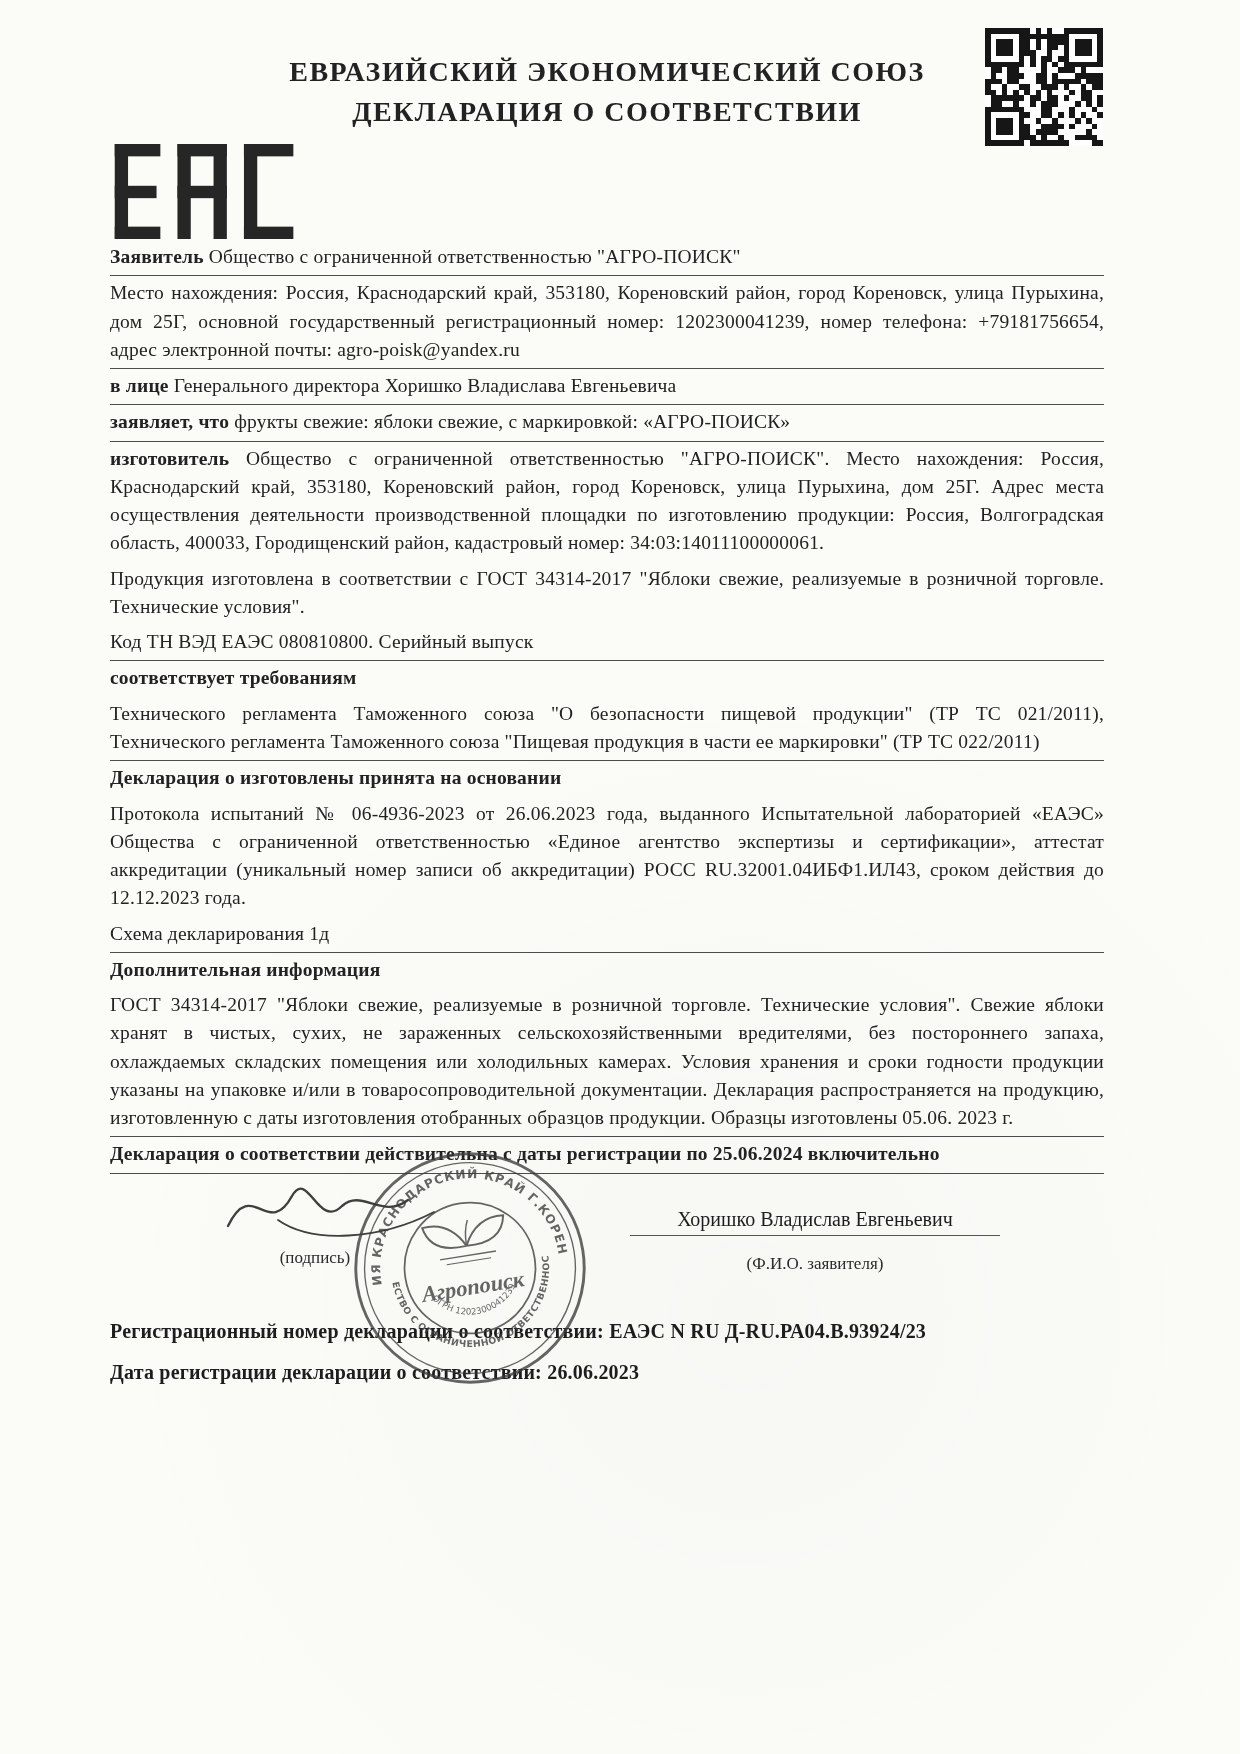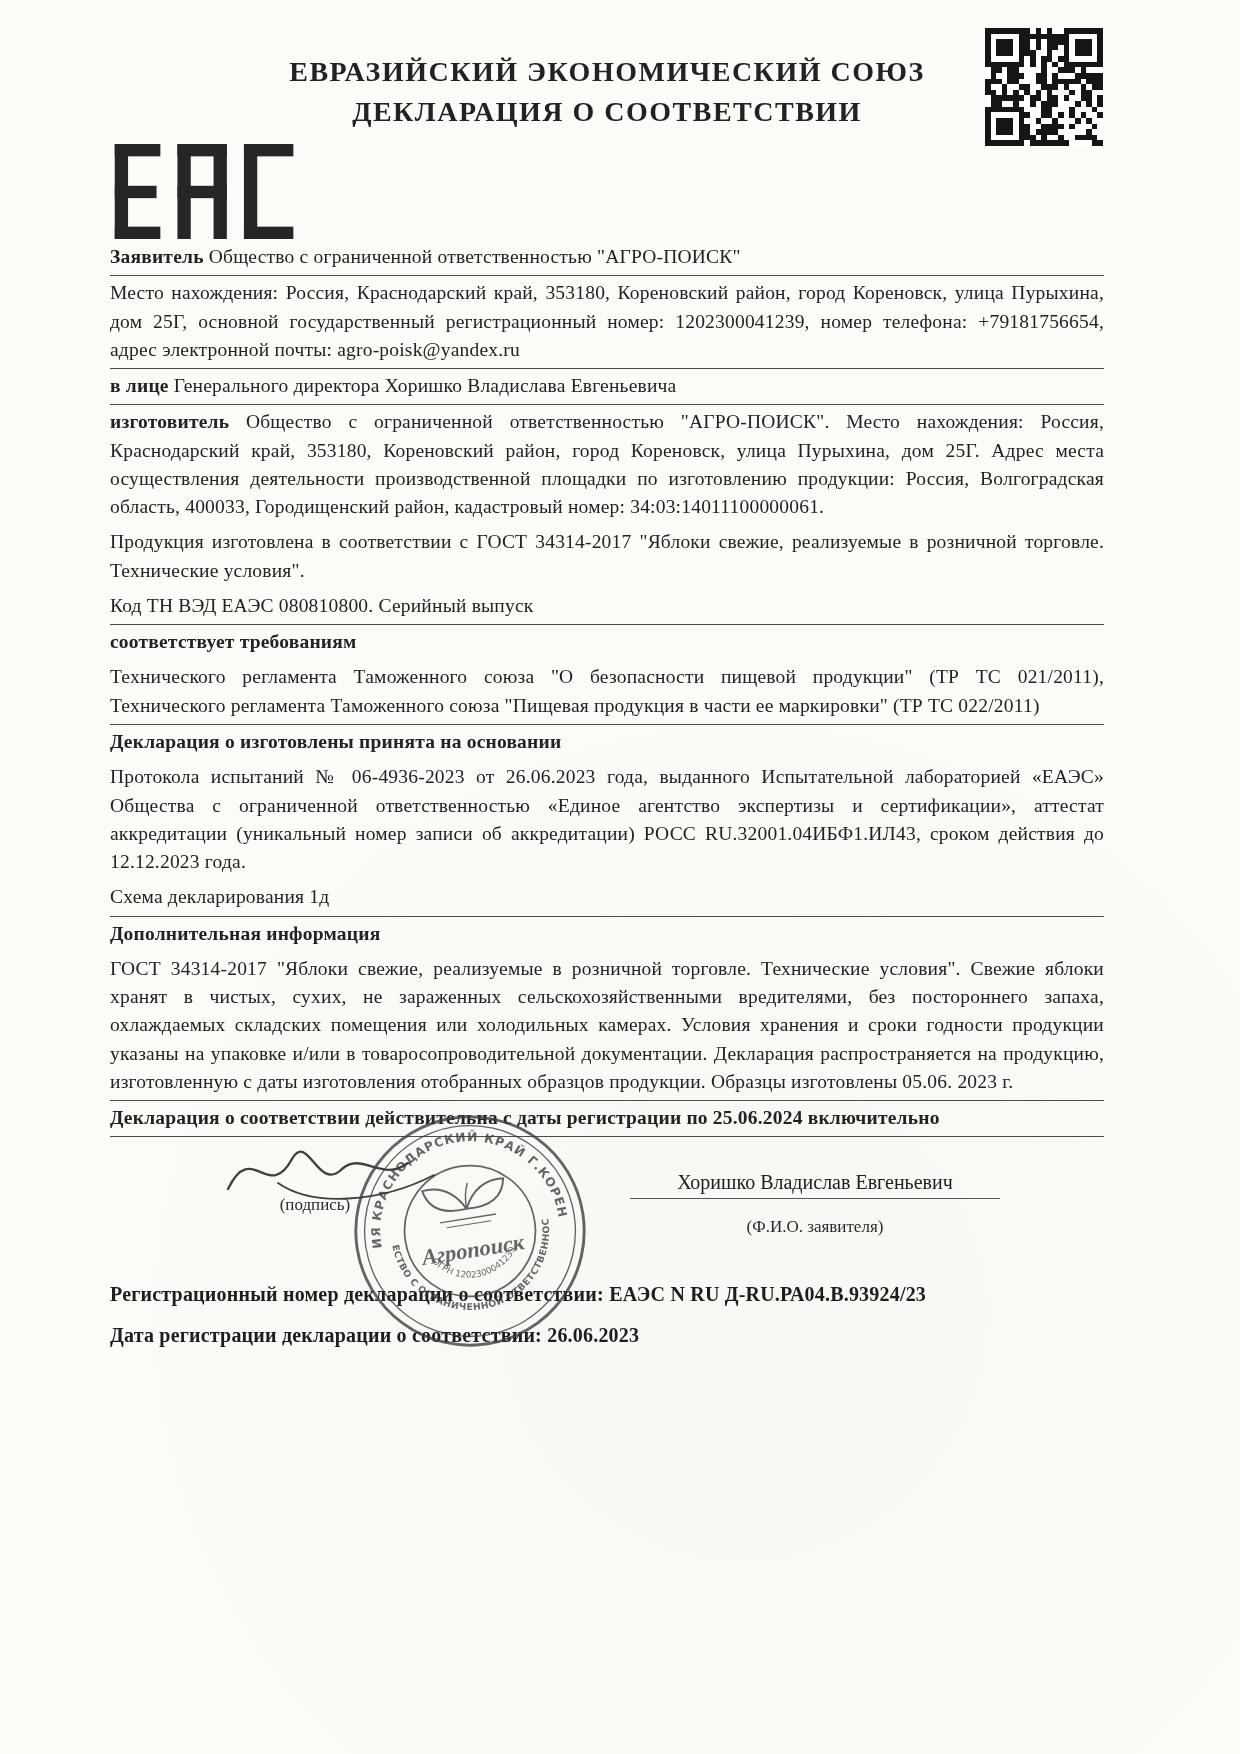--- a/index.html
+++ b/index.html
@@ -34,21 +34,21 @@
     background:#fff;
   }
   .qr div{width:100%;height:100%;}
   .qr div.b{background:#161616;}
   .sign-area{position:relative;height:128px;margin-top:10px;}
   .sig-line{
     position:absolute;left:90px;top:2px;width:230px;height:56px;
   }
   .sig-svg{position:absolute;left:20px;top:-18px;overflow:visible;}
   .sig-caption{
-    position:absolute;left:90px;top:48px;width:230px;text-align:center;
+    position:absolute;left:90px;top:64px;width:230px;text-align:center;
     font-size:17px;color:#2a2a2a;
   }
   .signer-name{
     position:absolute;left:520px;top:24px;width:370px;text-align:center;
     font-size:20px;border-bottom:1.2px solid #555;padding-bottom:4px;
   }
   .signer-caption{
     position:absolute;left:520px;top:70px;width:370px;text-align:center;
     font-size:17px;color:#2a2a2a;
   }
@@ -530,20 +530,21 @@
         </g>
       </svg>
     </div>
 
     <p class="f sep"><b>Заявитель</b> <span>Общество с ограниченной ответственностью "АГРО-ПОИСК"</span></p>
 
     <p class="f sep j">Место нахождения: Россия, Краснодарский край, 353180, Кореновский район, город Кореновск, улица Пурыхина, дом 25Г, основной государственный регистрационный номер: 1202300041239, номер телефона: +79181756654, адрес электронной почты: agro-poisk@yandex.ru</p>
 
     <p class="f sep"><b>в лице</b> <span>Генерального директора Хоришко Владислава Евгеньевича</span></p>
 
+    <p class="f sep"><b>заявляет, что</b> <span>фрукты свежие: яблоки свежие, с маркировкой: «АГРО-ПОИСК»</span></p>
 
     <p class="f j"><b>изготовитель</b> <span>Общество с ограниченной ответственностью "АГРО-ПОИСК". Место нахождения: Россия, Краснодарский край, 353180, Кореновский район, город Кореновск, улица Пурыхина, дом 25Г. Адрес места осуществления деятельности производственной площадки по изготовлению продукции: Россия, Волгоградская область, 400033, Городищенский район, кадастровый номер: 34:03:14011100000061.</span></p>
 
     <p class="f j">Продукция изготовлена в соответствии с ГОСТ 34314-2017 "Яблоки свежие, реализуемые в розничной торговле. Технические условия".</p>
 
     <p class="f sep">Код ТН ВЭД ЕАЭС 080810800. Серийный выпуск</p>
 
     <p class="f bold">соответствует требованиям</p>
 
     <p class="f sep j">Технического регламента Таможенного союза "О безопасности пищевой продукции" (ТР ТС 021/2011), Технического регламента Таможенного союза "Пищевая продукция в части ее маркировки" (ТР ТС 022/2011)</p>

